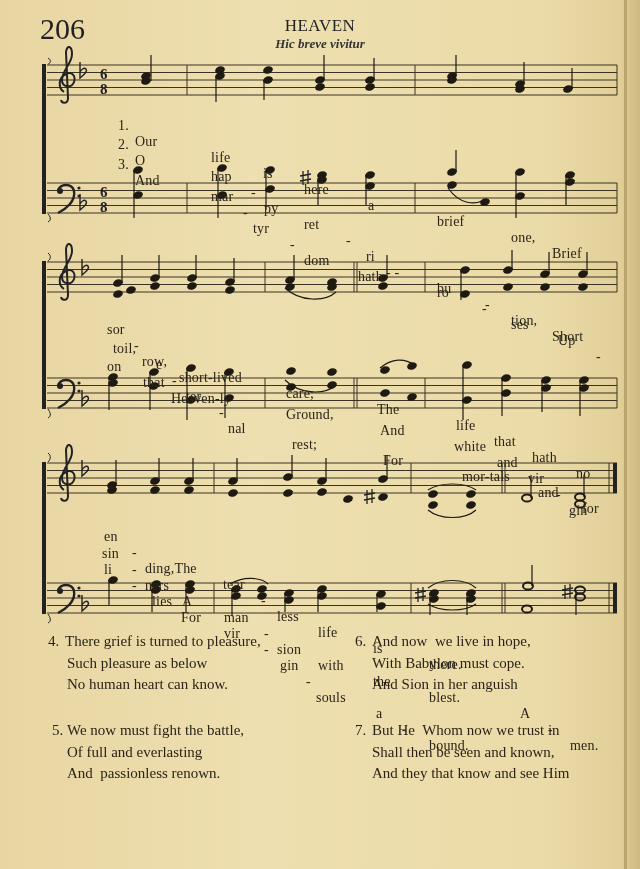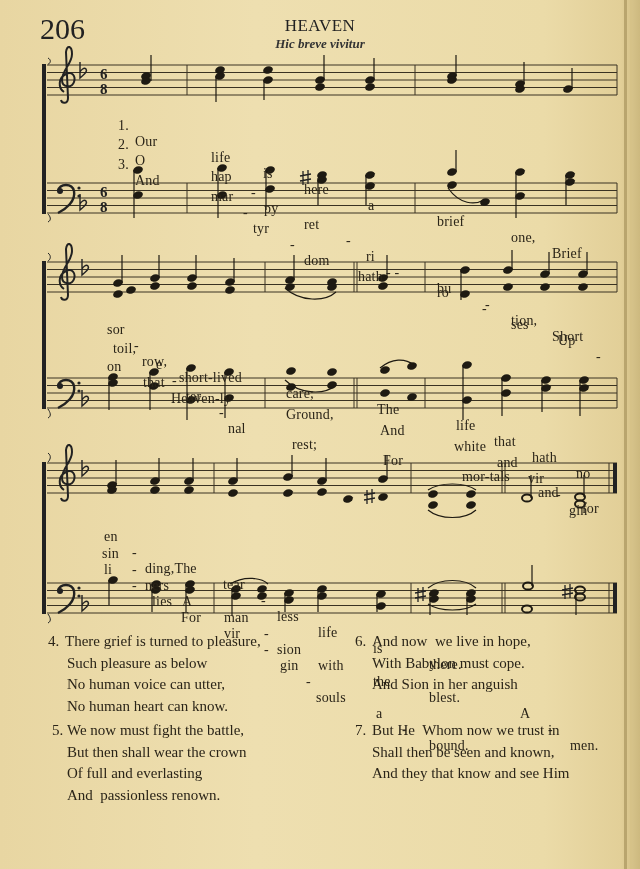--- a/index.html
+++ b/index.html
@@ -526,30 +526,28 @@
     <span style="left:402px">-</span>
     <span style="left:429px">bound.</span>
   </div>
 </div>
 
 <div class="stanza" style="left:48px;top:631px;width:280px">
   <span class="num">4.</span>
   <div style="padding-left:19px">
     <span class="line" style="margin-left:-2px">There grief is turned to pleasure,</span>
     <span class="line">Such pleasure as below</span>
-    <span class="line">No human voice can utter,</span>
     <span class="line">No human heart can know.</span>
   </div>
 </div>
 
 <div class="stanza" style="left:52px;top:720px;width:280px">
   <span class="num">5.</span>
   <div style="padding-left:15px">
     <span class="line">We now must fight the battle,</span>
-    <span class="line">But then shall wear the crown</span>
     <span class="line">Of full and everlasting</span>
     <span class="line">And  passionless renown.</span>
   </div>
 </div>
 
 <div class="stanza" style="left:355px;top:631px;width:270px">
   <span class="num">6.</span>
   <div style="padding-left:17px">
     <span class="line">And now  we live in hope,</span>
     <span class="line">With Babylon must cope.</span>

